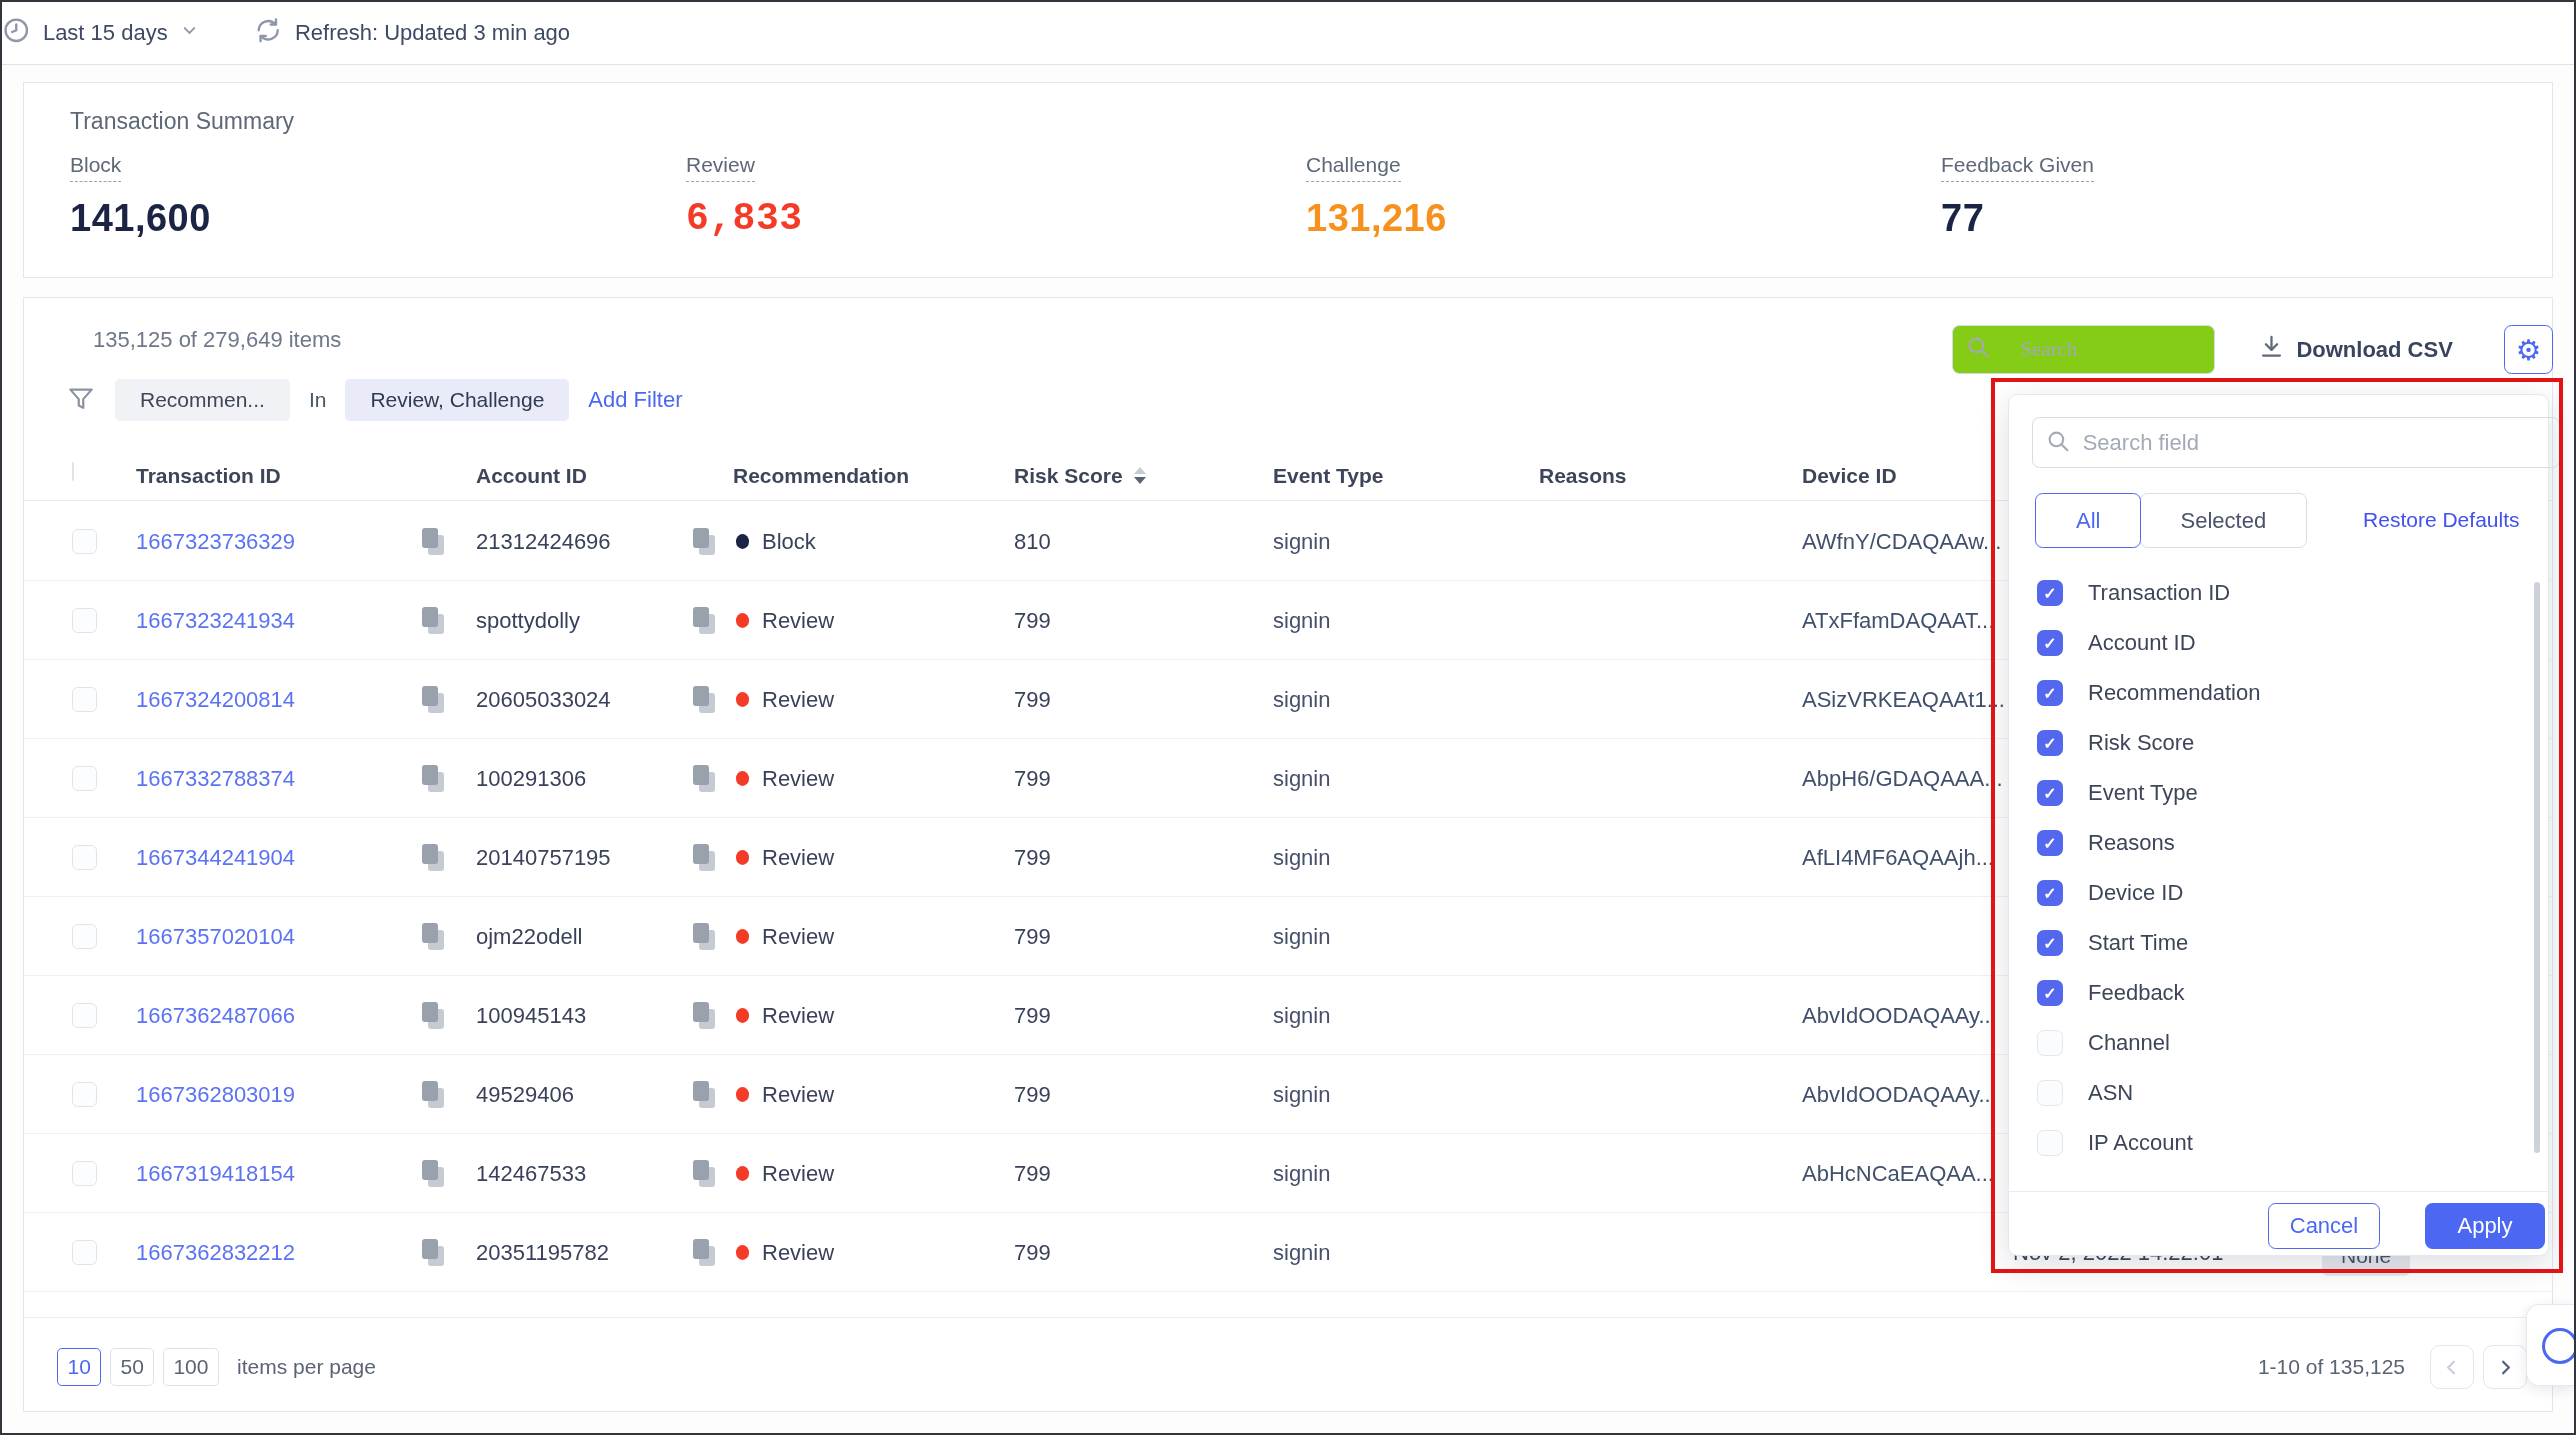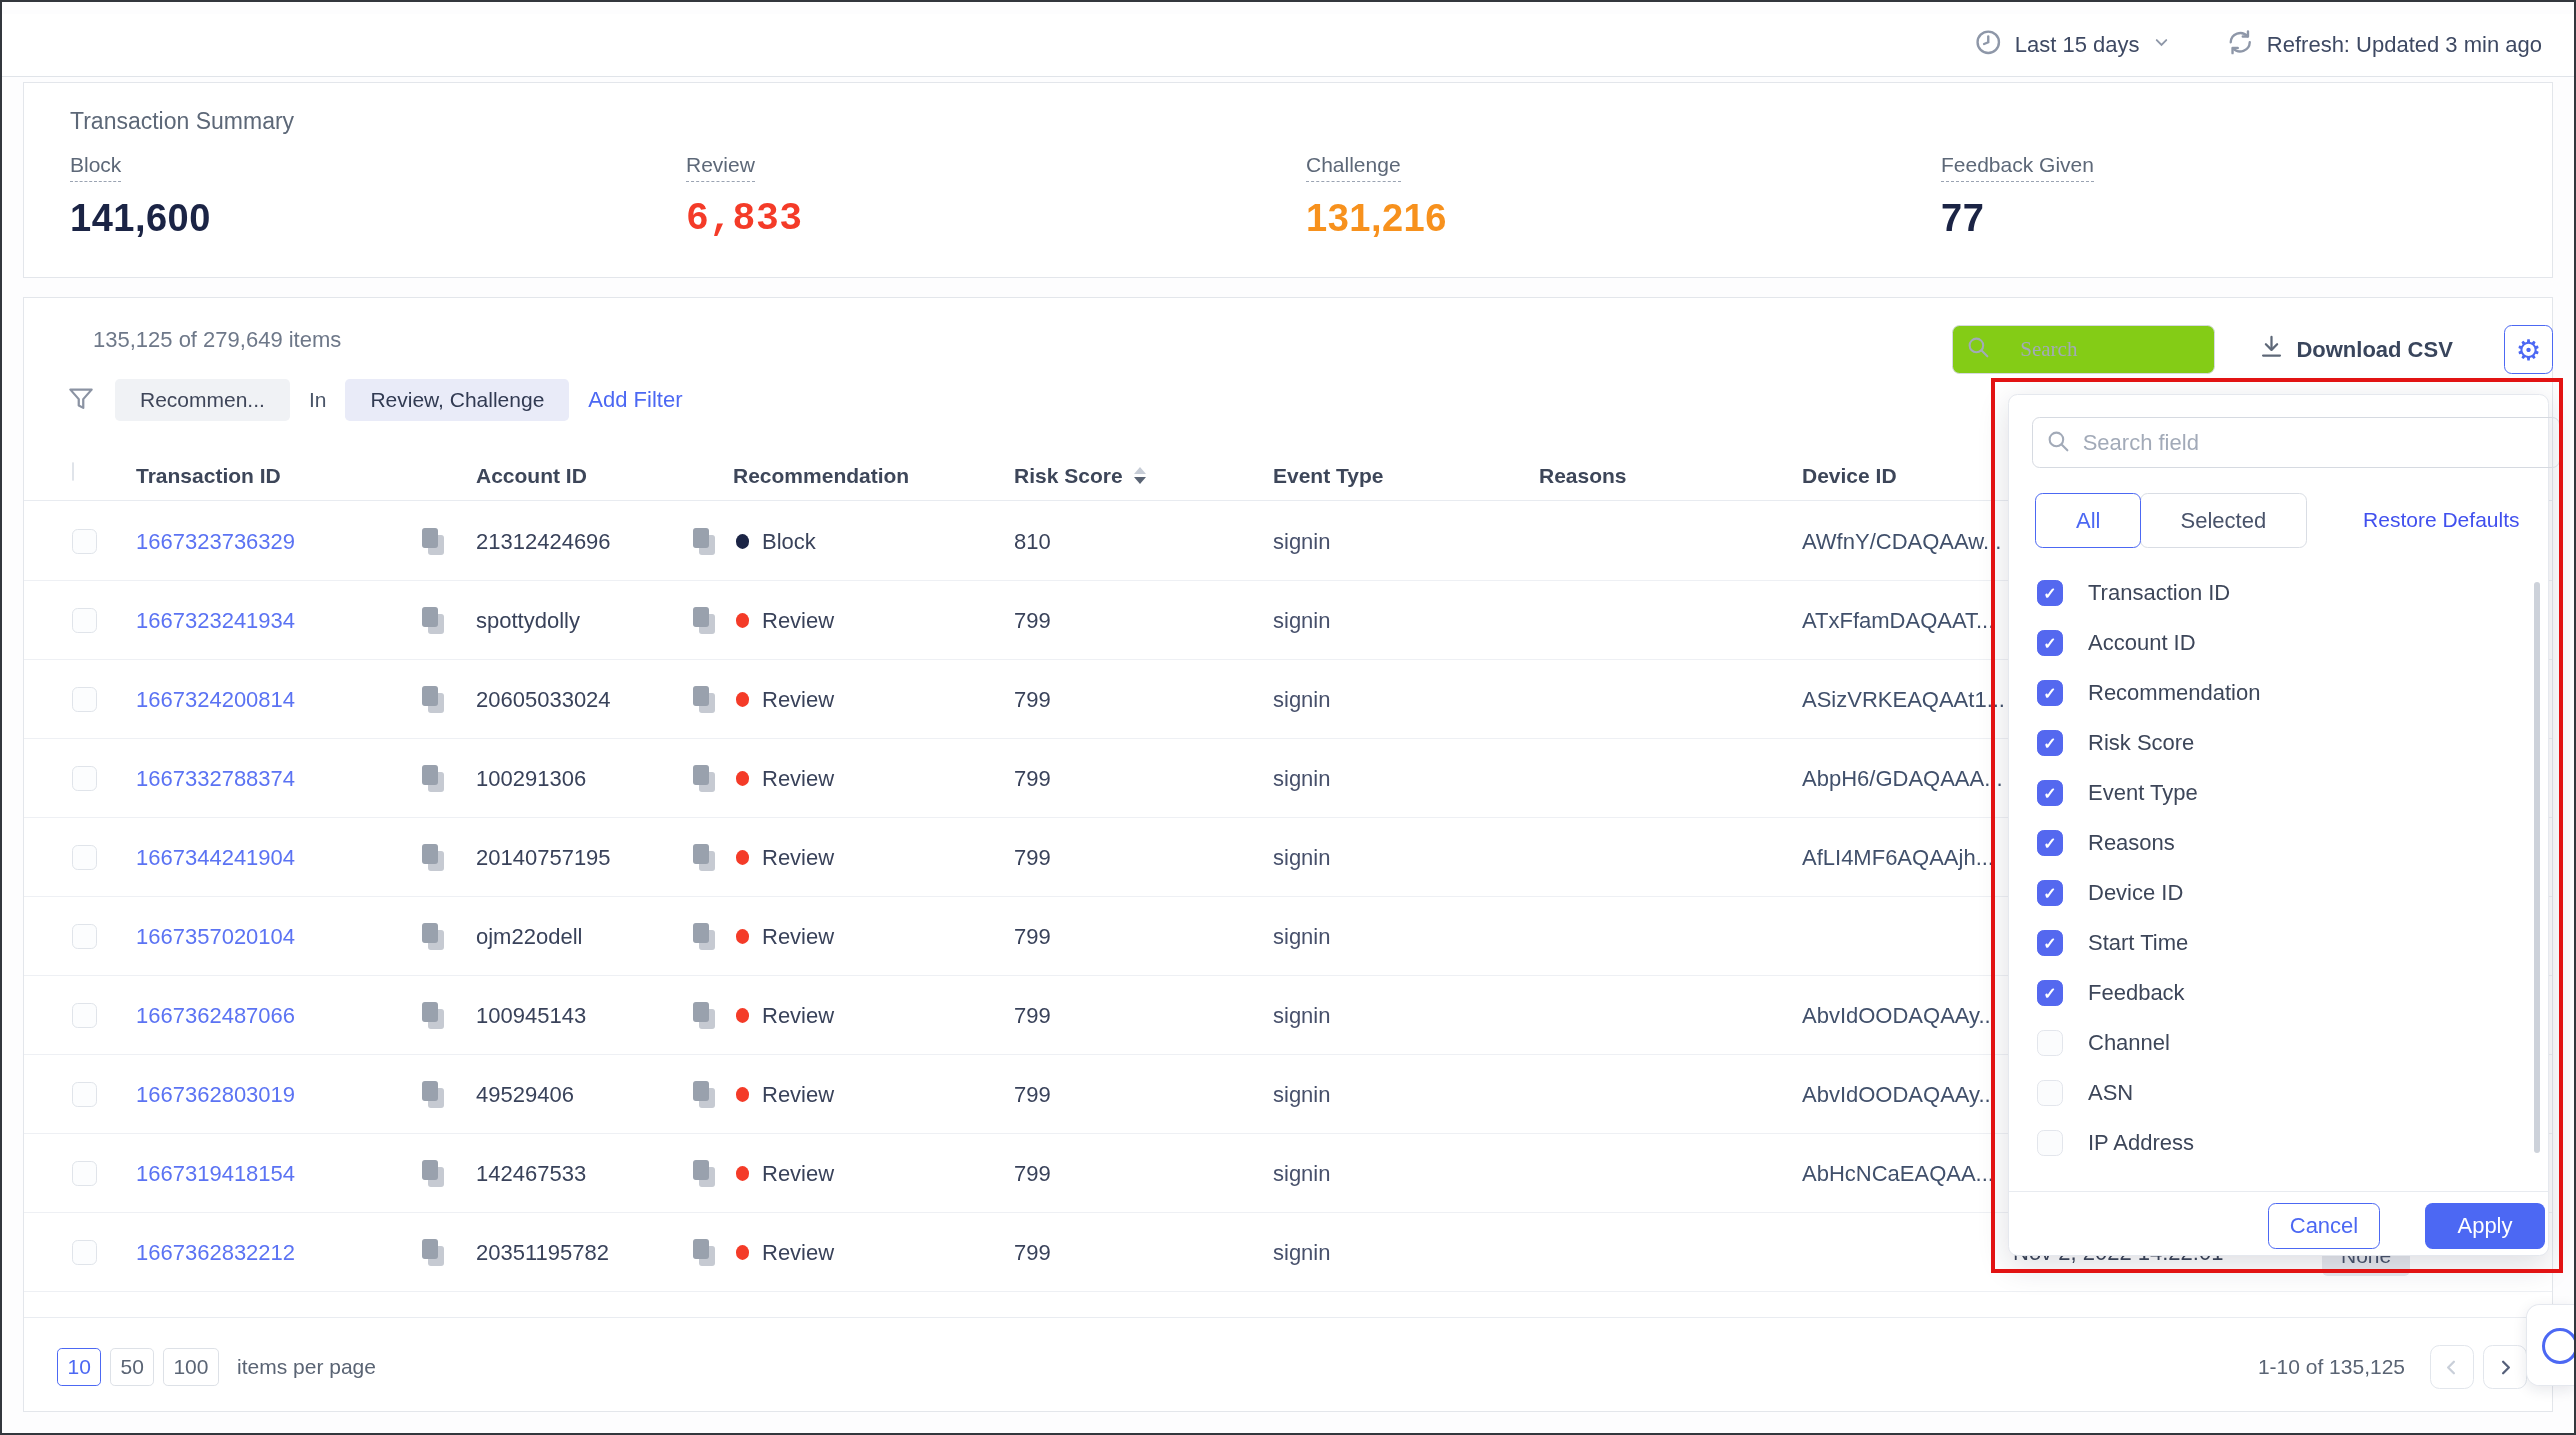--- a/index.html
+++ b/index.html
@@ -1,23 +1,23 @@
 <!DOCTYPE html>
 <html style="font-size:15px"><head>
 <meta charset="utf-8">
 <style>
   * { margin:0; padding:0; box-sizing:border-box; }
   body { background:#ffffff; font-family:"Liberation Sans", sans-serif; }
   .page { position:relative; width:2576px; height:1435px; background:#fdfdfe;
           border:2.9px solid #33373d; overflow:hidden; }
 
   
-  .topbar { position:absolute; left:0; right:0; top:12px; height:63px; background:#fff;
+  .topbar { position:absolute; left:0; right:0; top:0; height:63px; background:#fff;
             border-bottom:1px solid #e0e4e9; display:flex; align-items:center;
-            justify-content:flex-end; gap:55px; padding-right:32px; }
+            justify-content:flex-start; gap:55px; padding-right:32px; }
   .tb-item { display:flex; align-items:center; gap:12.4px; font-size:22px; color:#3e4963; cursor:pointer; }
 
   
   .summary-card { position:absolute; left:21px; right:21px; top:80px; height:196px;
                   background:#fff; border:1px solid #e3e6eb; }
   .summary-title { position:absolute; left:46px; top:25px; font-size:23px; color:#5d6878; }
   .metric { position:absolute; top:70px; }
   .m-0 { left:46px; } .m-1 { left:662px; } .m-2 { left:1282px; } .m-3 { left:1917px; }
   .metric-label { display:inline-block; font-size:21px; color:#5d6878; padding-bottom:3.8px;
                   border-bottom:1px dashed #9aa3b2; cursor:pointer; }
@@ -593,21 +593,21 @@
           <span class="field-label">Channel</span>
         </div>
 
         <div class="field-item">
           <span class="cbx"></span>
           <span class="field-label">ASN</span>
         </div>
 
         <div class="field-item">
           <span class="cbx"></span>
-          <span class="field-label">IP Address</span>
+          <span class="field-label">IP Account</span>
         </div>
       </div>
 
     <div class="p-scroll"></div>
 
     <div class="p-footer">
       <button class="btn btn-cancel">Cancel</button>
       <button class="btn btn-apply">Apply</button>
     </div>
   </div>

